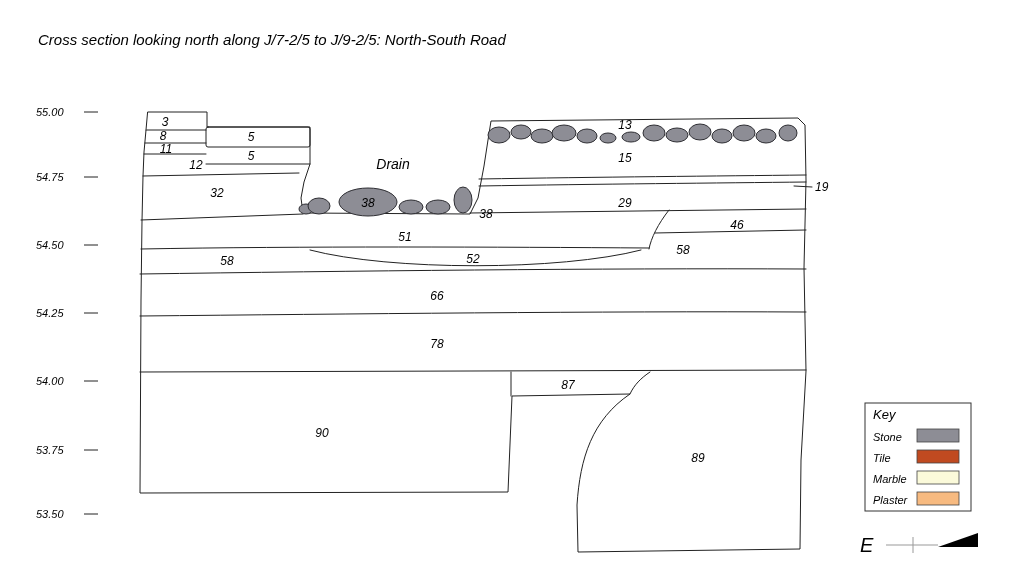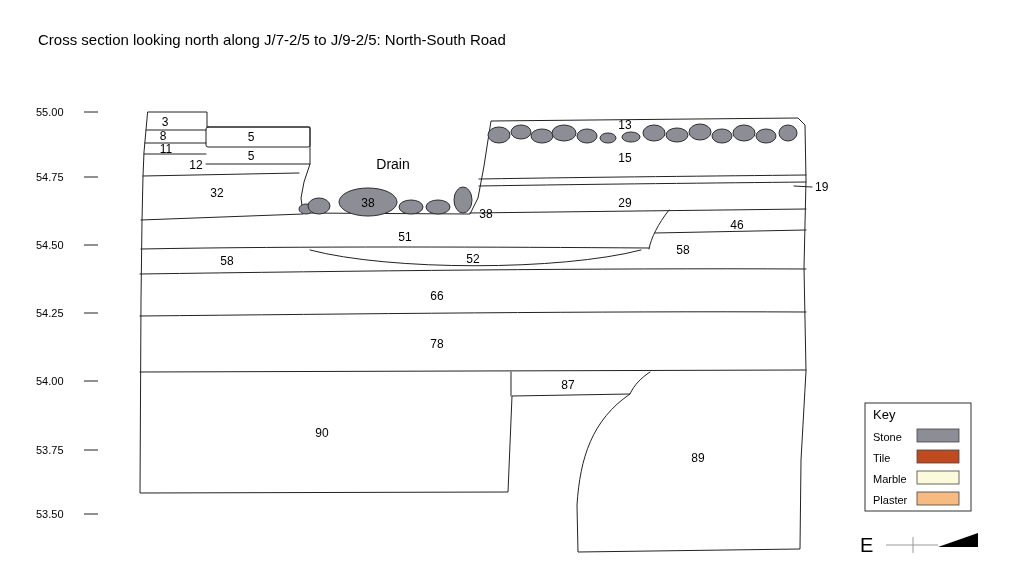--- a/index.html
+++ b/index.html
@@ -1,16 +1,16 @@
 <!DOCTYPE html>
 <html><head>
 <meta charset="utf-8">
 <style>
   html,body{margin:0;padding:0;background:#ffffff;}
-  .stage{width:1024px;height:588px;position:relative;background:#ffffff;overflow:hidden;}
+  .stage{width:1024px;height:588px;position:relative;background:#ffffff;overflow:hidden;font-style:italic;}
   svg{display:block;}
   text{font-family:"Liberation Sans",sans-serif;fill:#000;}
   .t11{font-size:11px;}
   .t12{font-size:12px;}
   .t13{font-size:13px;}
   .t14{font-size:14px;}
   .t15{font-size:15px;}
   .t20{font-size:20px;}
   .mid{text-anchor:middle;}
   .ln{fill:none;stroke:#222222;stroke-width:1;stroke-linejoin:round;stroke-linecap:round;}

